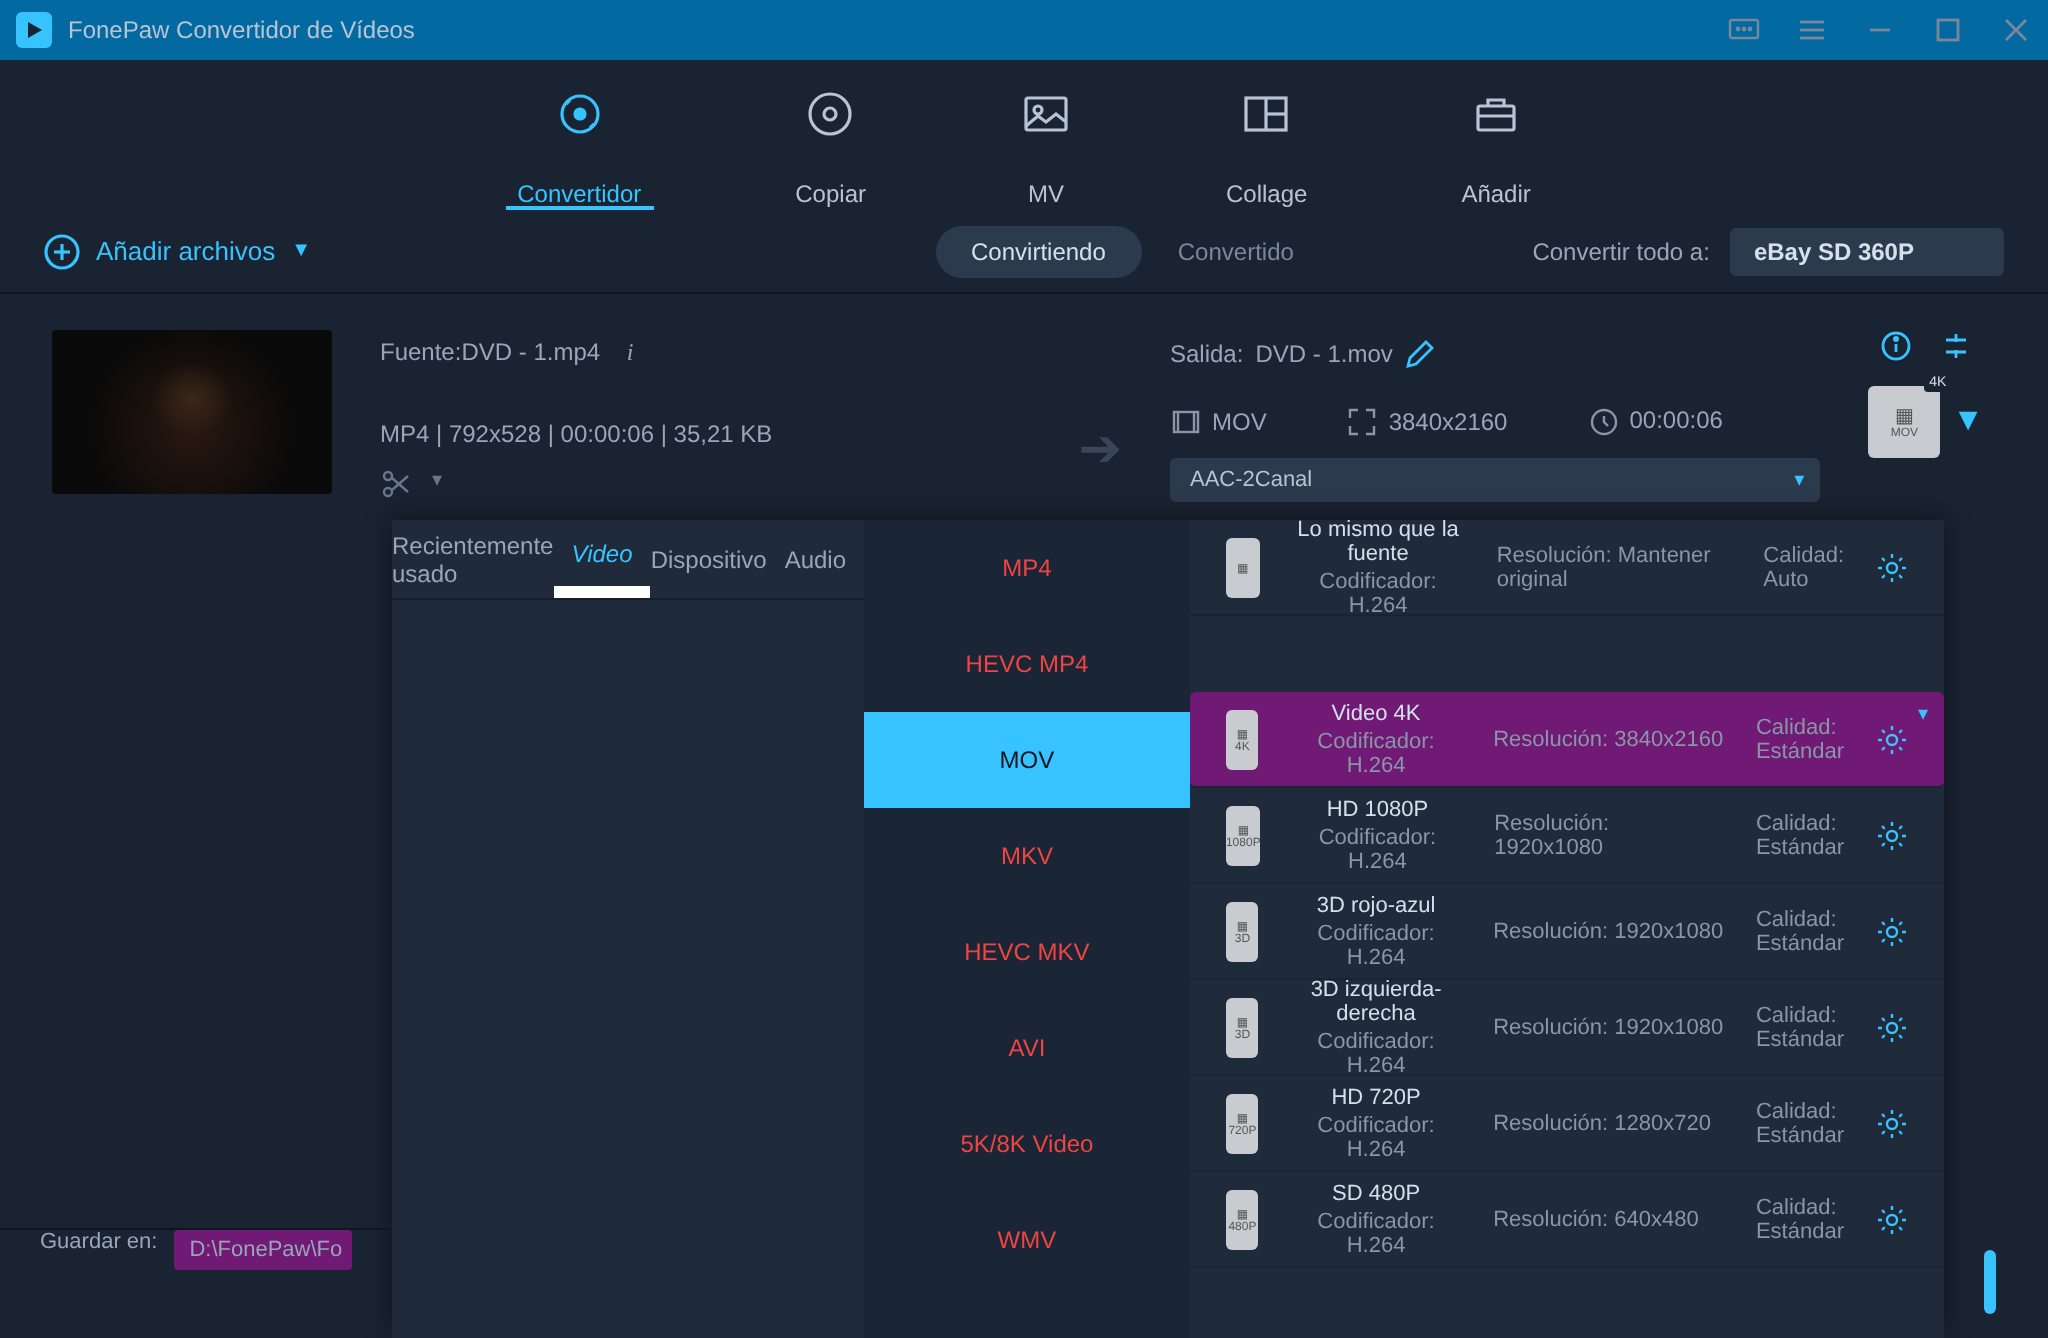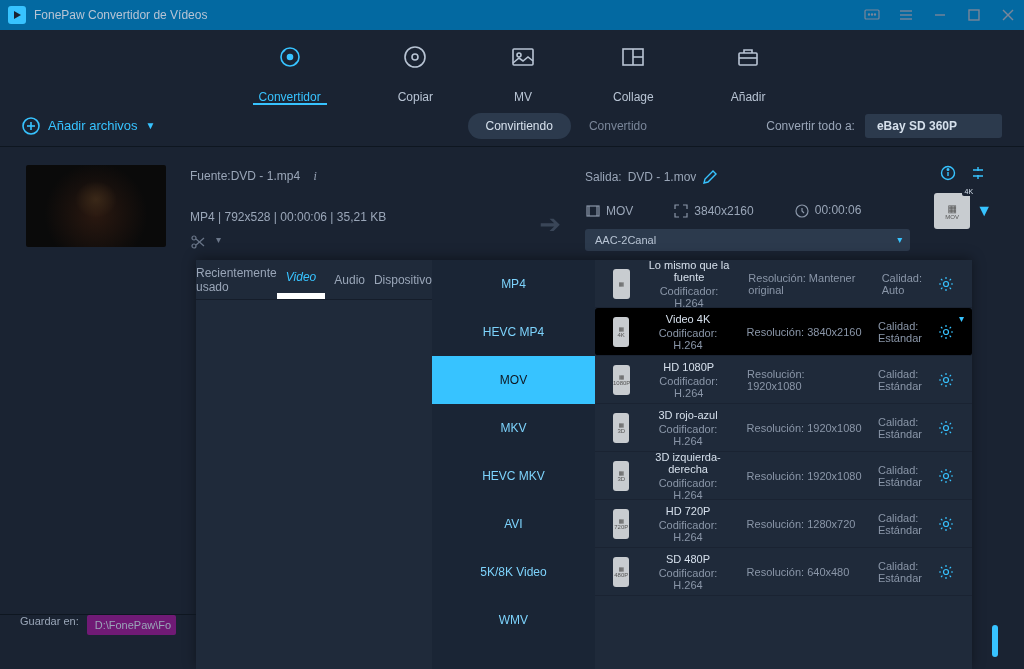--- a/index.html
+++ b/index.html
@@ -52,25 +52,25 @@
 .presetthumb .ext { font-size: 6px; color: #555; }
 .presetarrow { color: #37c3ff; margin-left: 6px; cursor: pointer; }
 
 
 .panel { position: absolute; top: 260px; left: 196px; right: 52px; bottom: 0; background: #1f2a3a; display: flex; flex-direction: row; box-shadow: 0 -2px 12px rgba(0,0,0,0.4); }
 .panel .tabbar { height: 40px; display: flex; background: #1f2a3a; border-bottom: 1px solid #151d2a; }
 .panel .tabbar .ptab { flex: 1; display: flex; align-items: center; justify-content: center; font-size: 12px; color: #9aa6b8; cursor: pointer; }
 .panel .tabbar .ptab.active { color: #37c3ff; border-bottom: 6px solid #ffffff; font-style: italic; }
 .panel .body { flex: 1; display: flex; overflow: hidden; }
 .panel .sidebar { width: 163px; background: #1a2535; overflow-y: auto; }
-.panel .sidebar .fmt { height: 48px; display: flex; align-items: center; justify-content: center; font-size: 12px; color: #7dd3fc; cursor: pointer; }
+.panel .sidebar .fmt { height: 48px; display: flex; align-items: center; justify-content: center; font-size: 12px; color: #ef4444; cursor: pointer; }
 .panel .sidebar .fmt.active { background: #37c3ff; color: #0e1620; }
 .panel .presets { flex: 1; overflow-y: auto; }
 .panel .presets .preset { height: 48px; display: flex; align-items: center; padding: 0 18px; gap: 16px; cursor: pointer; border-bottom: 1px solid #1a2332; }
-.panel .presets .preset.sel { background: #000000; }
+.panel .presets .preset.sel { background: #701a75; margin-top: 38px; }
 .panel .presets .preset .picon { width: 30px; height: 30px; background: #c8ccd0; border-radius: 3px; display: flex; flex-direction: column; align-items: center; justify-content: center; font-size: 6px; color: #555; }
 .panel .presets .preset .pname { width: 155px; font-size: 11px; text-align: center; }
 .panel .presets .preset .pname .t { color: #d6e0ec; }
 .panel .presets .preset .pname .e { color: #8a96a8; margin-top: 2px; }
 .panel .presets .preset .pres { width: 210px; font-size: 11px; color: #8a96a8; }
 .panel .presets .preset .pqual { flex: 1; font-size: 11px; color: #8a96a8; }
 .panel .presets .preset .gear { color: #37c3ff; cursor: pointer; }
 
 
 .footer { position: absolute; bottom: 0; left: 0; width: 196px; height: 55px; border-top: 1px solid #0e1620; display: flex; align-items: flex-start; padding: 0 20px; font-size: 11px; color: #9aa6b8; gap: 8px; }
@@ -281,22 +281,22 @@
       </div>
       <span class="presetarrow">▼</span>
     </div>
   </div>
 </div>
 
 <div class="panel">
   <div class="tabbar">
     <div class="ptab">Recientemente usado</div>
     <div class="ptab active">Video</div>
+    <div class="ptab">Dispositivo</div>
     <div class="ptab">Audio</div>
-    <div class="ptab">Dispositivo</div>
   </div>
   <div class="body">
     <div class="sidebar" id="format-sidebar">
         <div class="fmt">MP4</div>
         <div class="fmt">HEVC MP4</div>
         <div class="fmt active">MOV</div>
         <div class="fmt">MKV</div>
         <div class="fmt">HEVC MKV</div>
         <div class="fmt">AVI</div>
         <div class="fmt">5K/8K Video</div>

